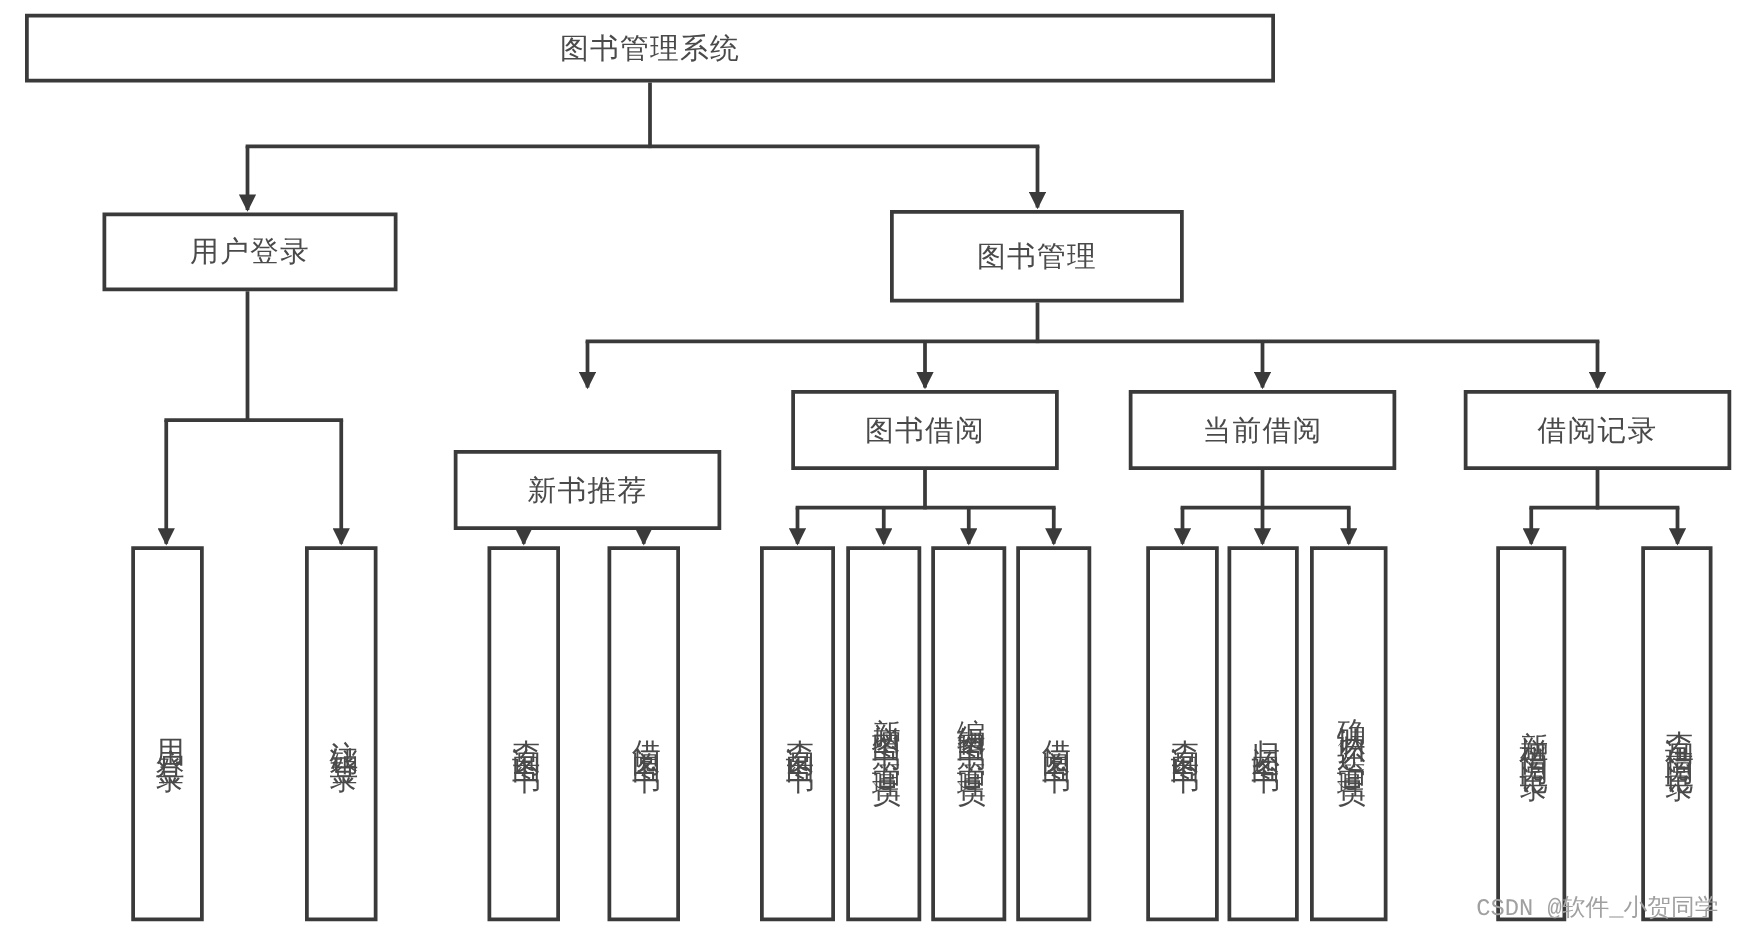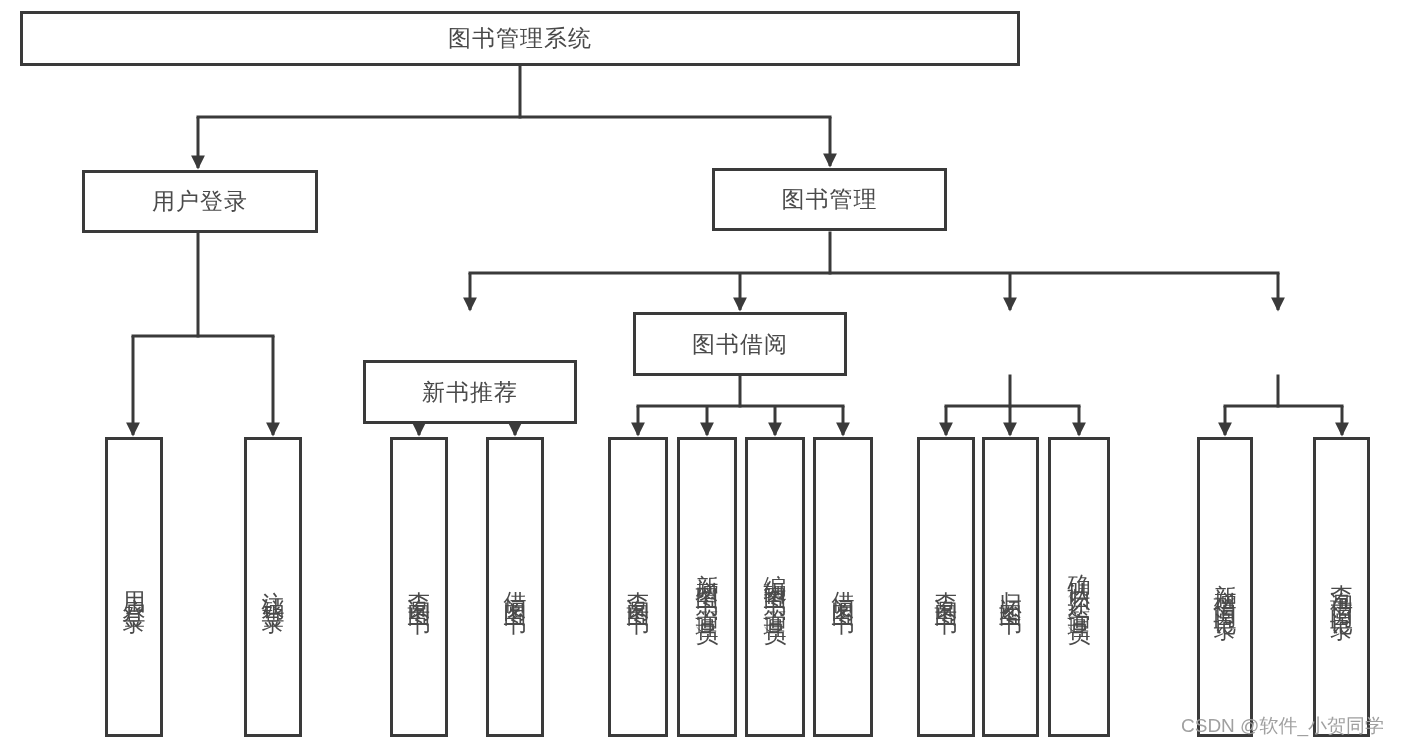--- a/index.html
+++ b/index.html
@@ -7,21 +7,21 @@
     --text:#4a4a4a;
     --watermark:#a0a0a0;
     --bg:#ffffff;
   }
   html,body{margin:0;padding:0;background:var(--bg);}
   .canvas{
     position:relative;
     width:1405px;height:747px;
     background:var(--bg);
     overflow:hidden;
-    font-family:Liberation Sans, sans-serif;
+    font-family:Liberation Mono, monospace;
   }
   #connectors{position:absolute;left:0;top:0;width:100%;height:100%;}
   #connectors line{stroke:var(--line);stroke-width:3;}
   #connectors .seg{stroke-linecap:square;}
   #connectors marker path{fill:var(--line);}
   .box{
     position:absolute;
     box-sizing:border-box;
     border:3px solid var(--line);
     background:#fff;
@@ -98,29 +98,35 @@
     <line x1="1342" y1="406" x2="1342" y2="435" marker-end="url(#arrow)"></line>
   </svg>
 
   <div class="box h-box" style="left:20px;top:11px;width:1000px;height:55px;">
     <span>图书管理系统</span>
   </div>
 
   <div class="box h-box" style="left:82px;top:170px;width:236px;height:63px;">
     <span>用户登录</span>
   </div>
-  <div class="box h-box" style="left:712px;top:168px;width:235px;height:63px;">
+  <div class="box h-box" style="left:712px;top:168px;width:235px;height:74px;">
     <span>图书管理</span>
   </div>
 
   <div class="box h-box" style="left:363px;top:312px;width:214px;height:64px;margin-top:48px;">
     <span>新书推荐</span>
   </div>
   <div class="box h-box" style="left:633px;top:312px;width:214px;height:64px;">
     <span>图书借阅</span>
+  </div>
+  <div class="box h-box" style="left:903px;top:312px;width:214px;height:64px;">
+    <span>当前借阅</span>
+  </div>
+  <div class="box h-box" style="left:1171px;top:312px;width:214px;height:64px;">
+    <span>借阅记录</span>
   </div>
 
   <div class="box v-box" style="left:105px;top:437px;width:58px;height:300px;">
     <span>用户登录</span>
   </div>
   <div class="box v-box" style="left:244px;top:437px;width:58px;height:300px;">
     <span>注销登录</span>
   </div>
 
   <div class="box v-box" style="left:390px;top:437px;width:58px;height:300px;">

